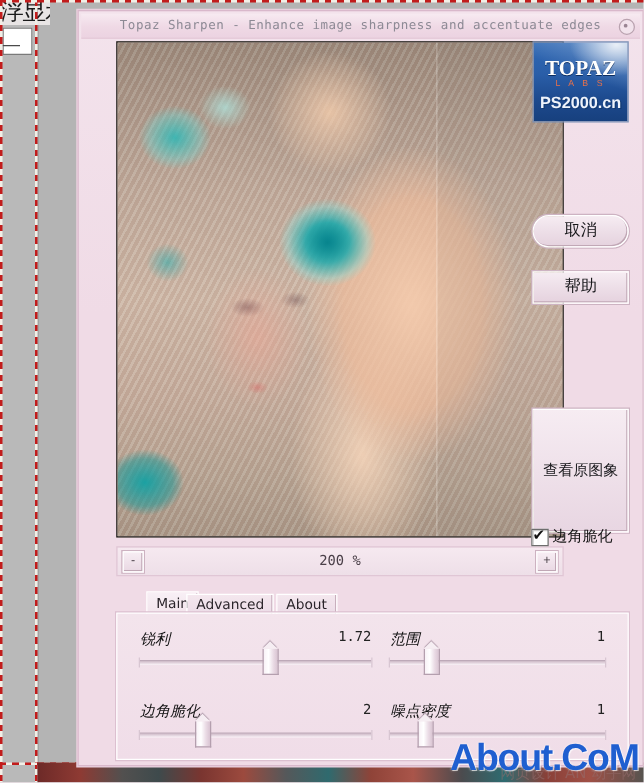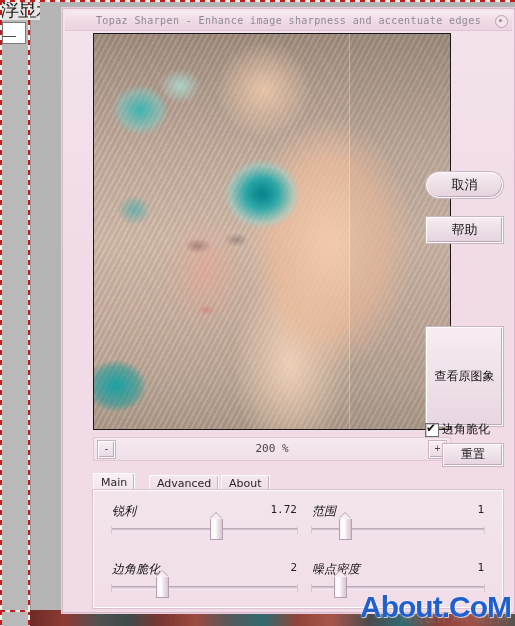--- a/index.html
+++ b/index.html
@@ -363,21 +363,21 @@
     white-space: nowrap;
   }
   .tab.active {
     top: 0;
     height: 18px;
     line-height: 17px;
     background: linear-gradient(to bottom, #f8eff5, #f2e4ec);
     box-shadow: inset -1px 0 0 #c8afbd, inset 0 -1px 0 #f2e4ec;
     font-weight: normal;
   }
-  .tab-main     { left: 0; }
+  .tab-main     { left: 24px; }
   .tab-advanced { left: 56px; }
   .tab-about    { left: 128px; }
 
   .tabpanel {
     position: absolute;
     left: 30px; top: 481px;
     width: 408px; height: 116px;
     background: linear-gradient(to bottom, #f3e4ec 0%, #f0dde8 100%);
     border: 1px solid #ffffff;
     box-shadow: 0 0 0 1px #dcc0d0;
@@ -489,32 +489,36 @@
       <div class="preview-right-dim"></div>
       <div class="preview-split"></div>
     </div>
 
     <div class="zoombar">
       <div class="zoom-label">200 %</div>
       <div class="zoom-btn zoom-minus">-</div>
       <div class="zoom-btn zoom-plus">+</div>
     </div>
 
+    <div class="logo">
+      <div class="logo-topaz">TOPAZ</div>
+      <div class="logo-labs">L A B S</div>
+      <div class="logo-ps2000">PS2000.cn</div>
+    </div>
 
     <div class="side-btn btn-cancel">取消</div>
     <div class="side-btn btn-help">帮助</div>
 
     <div class="view-orig">查看原图象</div>
 
     <div class="pan-row">
       <div class="pan-box"></div>
       <div class="pan-label">边角脆化</div>
     </div>
 
-    <div class="btn-reset">重置</div>
 
     <div class="tabstrip">
       <div class="tab tab-main active">Main</div>
       <div class="tab tab-advanced">Advanced</div>
       <div class="tab tab-about">About</div>
     </div>
 
     <div class="tabpanel">
 
       <div class="ctrl" id="ctrl0" style="left:18px; top:12px; width:185px;">

